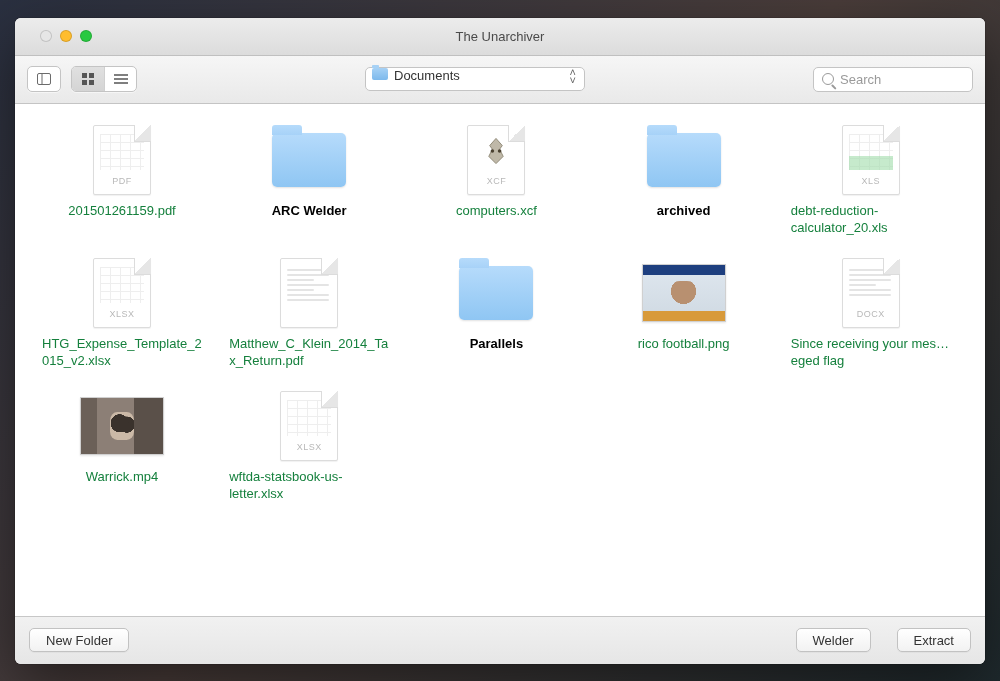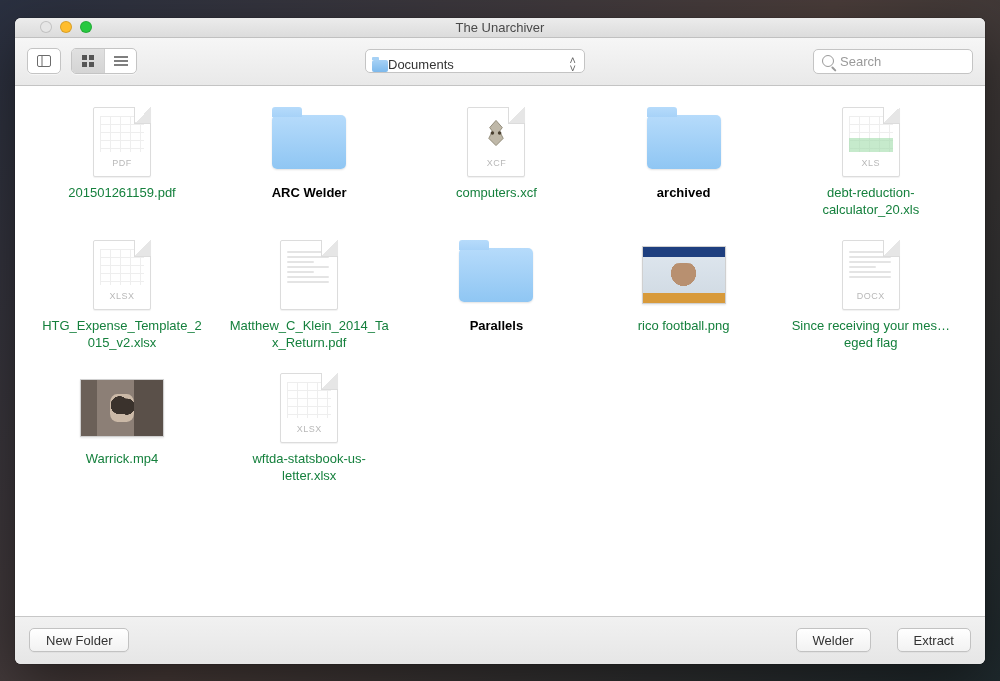--- a/index.html
+++ b/index.html
@@ -10,21 +10,21 @@
   }
   .window {
     width: 970px; height: 646px;
     background: #fff;
     border-radius: 6px;
     box-shadow: 0 20px 60px rgba(0,0,0,0.5), 0 0 0 1px rgba(0,0,0,0.1);
     display: flex; flex-direction: column;
     overflow: hidden;
   }
   .titlebar {
-    height: 20px;
+    height: 38px;
     background: linear-gradient(#ececec, #dcdcdc);
     border-bottom: 1px solid #c0c0c0;
     display: flex; align-items: center;
     position: relative;
     padding-left: 16px;
   }
   .traffic { display: flex; gap: 8px; padding-left: 9px; }
   .tl { width: 12px; height: 12px; border-radius: 50%; border: 0.5px solid rgba(0,0,0,0.15); }
   .tl.close { background: #e6e6e6; }
   .tl.min   { background: #ffbd2e; }
@@ -48,21 +48,21 @@
     width: 32px; height: 24px; display: flex; align-items: center; justify-content: center;
     font-size: 13px; color: #555;
   }
   .seg-btn + .seg-btn { border-left: 1px solid #d0d0d0; }
   .seg-btn.active { background: linear-gradient(#e0e0e0, #d4d4d4); }
   .spacer { flex: 1; }
   .path-popup {
     width: 220px; height: 24px;
     border: 1px solid #c4c4c4; border-radius: 5px;
     background: #fff;
-    display: flex; align-items: flex-end; padding: 0 6px; 
+    display: flex; align-items: flex-start; padding: 0 6px; gap: 6px;
     font-size: 13px; color: #333;
     position: relative;
   }
   .path-popup .chev { position: absolute; right: 8px; color: #666; font-size: 11px; line-height: 8px; }
   .folder-mini {
     width: 16px; height: 12px; border-radius: 2px;
     background: linear-gradient(#a6d1f5, #7db9ec);
     position: relative;
   }
   .folder-mini::before {
@@ -77,21 +77,21 @@
   }
   .files {
     flex: 1; background: #fff; padding: 20px 22px 10px;
     display: grid;
     grid-template-columns: repeat(5, 1fr);
     column-gap: 10px; row-gap: 20px;
     align-content: start;
   }
   .item {
     display: flex; flex-direction: column; align-items: center;
-    text-align: center; width: 170px;
+    width: 170px;
   }
   .icon-slot { width: 84px; height: 72px; display: flex; align-items: center; justify-content: center; }
   .label {
     font-size: 13px; color: #15803d; line-height: 1.35;
     margin-top: 6px; word-break: break-word; max-width: 160px;
   }
   .label.bold { font-weight: 600; color: #000; }
 
   
   .ic-folder {

